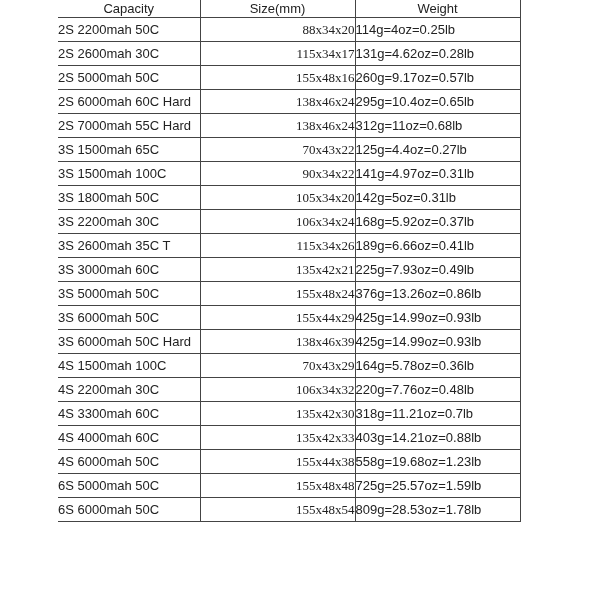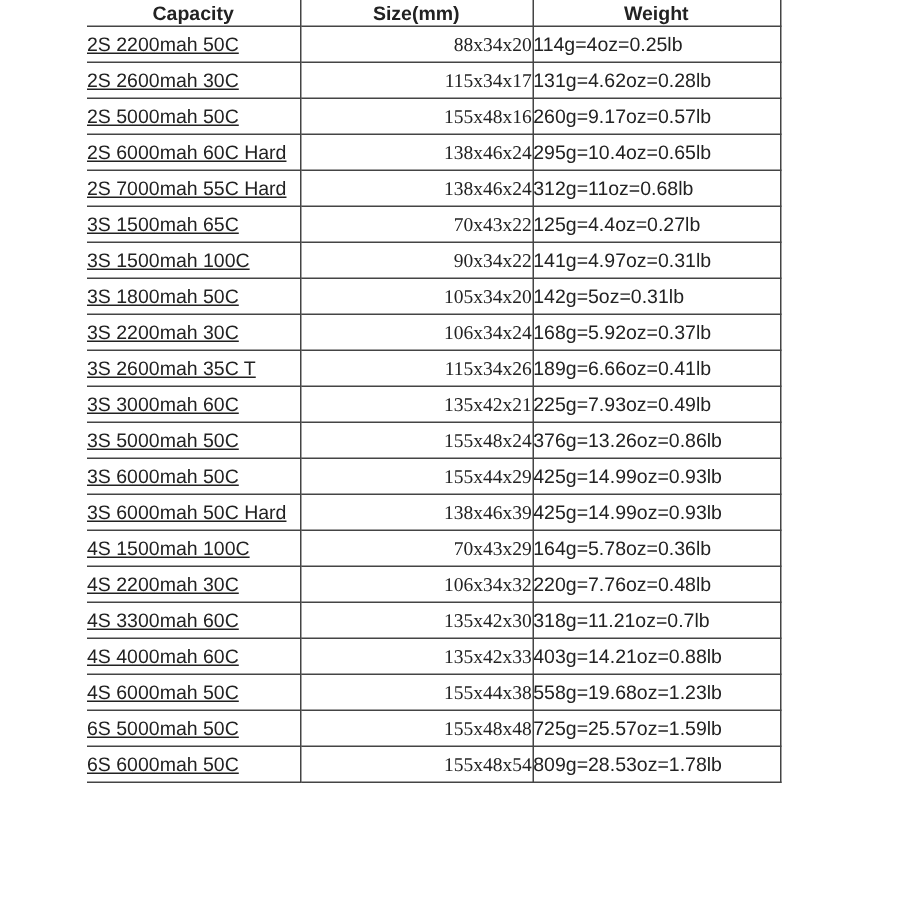--- a/index.html
+++ b/index.html
@@ -30,30 +30,29 @@
     padding: 0;
     overflow: hidden;
     white-space: nowrap;
     font-weight: normal;
   }
   table.spec thead th {
     height: 17px;
     text-align: center;
     vertical-align: middle;
     border-top: none;
-    font-weight: bold;
   }
   table.spec tbody td {
     height: 23px;
     vertical-align: middle;
   }
   col.w0 { width: 142px; }
   col.w1 { width: 155px; }
   col.w2 { width: 165px; }
-  td.c0 { text-align: left; padding-left: 6px; text-decoration: underline; }
+  td.c0 { text-align: left; padding-left: 6px; }
   td.c1 { text-align: right; font-family: Liberation Serif, serif; }
   td.c2 { text-align: left; padding-left: 3px; margin-left: 41px; }
 </style>
 </head>
 <body>
 
 <div class="table-wrap">
   <table class="spec">
     <colgroup>
       <col class="w0">

